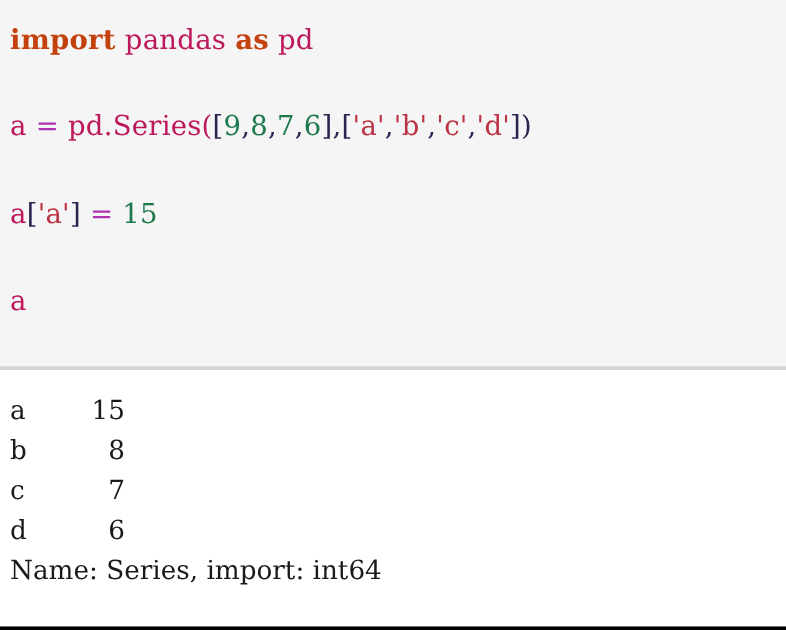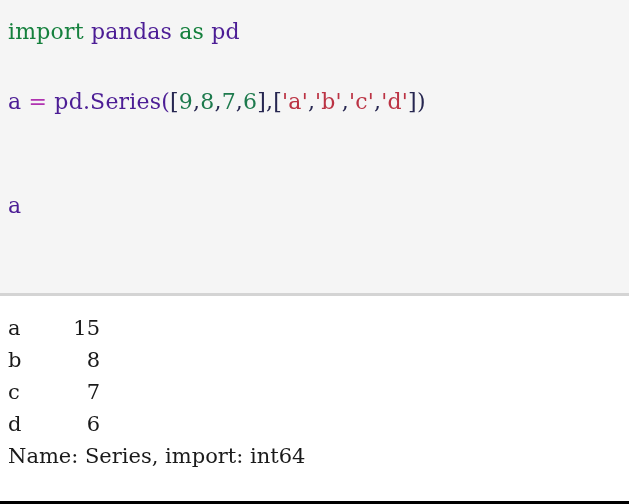--- a/index.html
+++ b/index.html
@@ -39,25 +39,25 @@
     font-family: "DejaVu Serif", "Liberation Serif", serif;
     font-size: 22px;
     line-height: 36px;
     height: 36px;
     color: #1a1a1a;
     white-space: pre;
     letter-spacing: 0.2px;
   }
   .code-line.blank { height: 34px; }
 
-  .tok-keyword { color: #15803d; font-weight: normal; }
+  .tok-keyword { color: #c2410c; font-weight: bold; }
   .tok-op      { color: #b033b0; }
   .tok-num     { color: #1d7a4d; }
   .tok-str     { color: #bb3344; }
-  .tok-plain   { color: #4c1d95; }
+  .tok-plain   { color: #be185d; }
   .tok-punct   { color: #262650; }
 
   
   #output-area {
     background: #ffffff;
     flex: 1 1 auto;
     box-sizing: border-box;
     padding: 16px 0 0 8px;
     overflow: hidden;
   }
@@ -97,20 +97,21 @@
   <div id="code-input-area">
 
     <div class="code-line"><span class="tok-keyword">import</span><span class="tok-plain"> pandas </span><span class="tok-keyword">as</span><span class="tok-plain"> pd</span></div>
 
     <div class="code-line blank"></div>
 
     <div class="code-line"><span class="tok-plain">a </span><span class="tok-op">=</span><span class="tok-plain"> pd.Series(</span><span class="tok-punct">[</span><span class="tok-num">9</span><span class="tok-punct">,</span><span class="tok-num">8</span><span class="tok-punct">,</span><span class="tok-num">7</span><span class="tok-punct">,</span><span class="tok-num">6</span><span class="tok-punct">]</span><span class="tok-punct">,</span><span class="tok-punct">[</span><span class="tok-str">'a'</span><span class="tok-punct">,</span><span class="tok-str">'b'</span><span class="tok-punct">,</span><span class="tok-str">'c'</span><span class="tok-punct">,</span><span class="tok-str">'d'</span><span class="tok-punct">]</span><span class="tok-punct">)</span></div>
 
     <div class="code-line blank"></div>
 
+    <div class="code-line"><span class="tok-plain">a</span><span class="tok-punct">[</span><span class="tok-str">'a'</span><span class="tok-punct">]</span><span class="tok-plain"> </span><span class="tok-op">=</span><span class="tok-plain"> </span><span class="tok-num">15</span></div>
 
 
     <div class="code-line blank"></div>
 
     <div class="code-line"><span class="tok-plain">a</span></div>
 
   </div>
 
   <div id="output-area">
 

